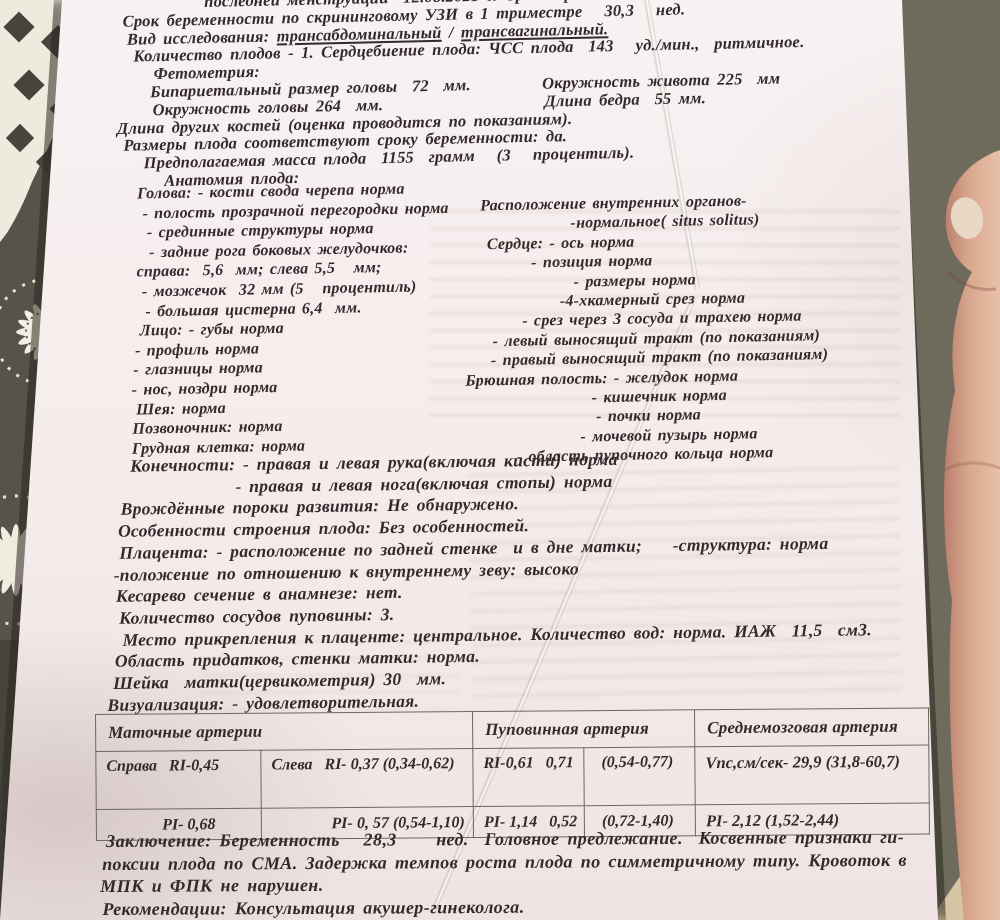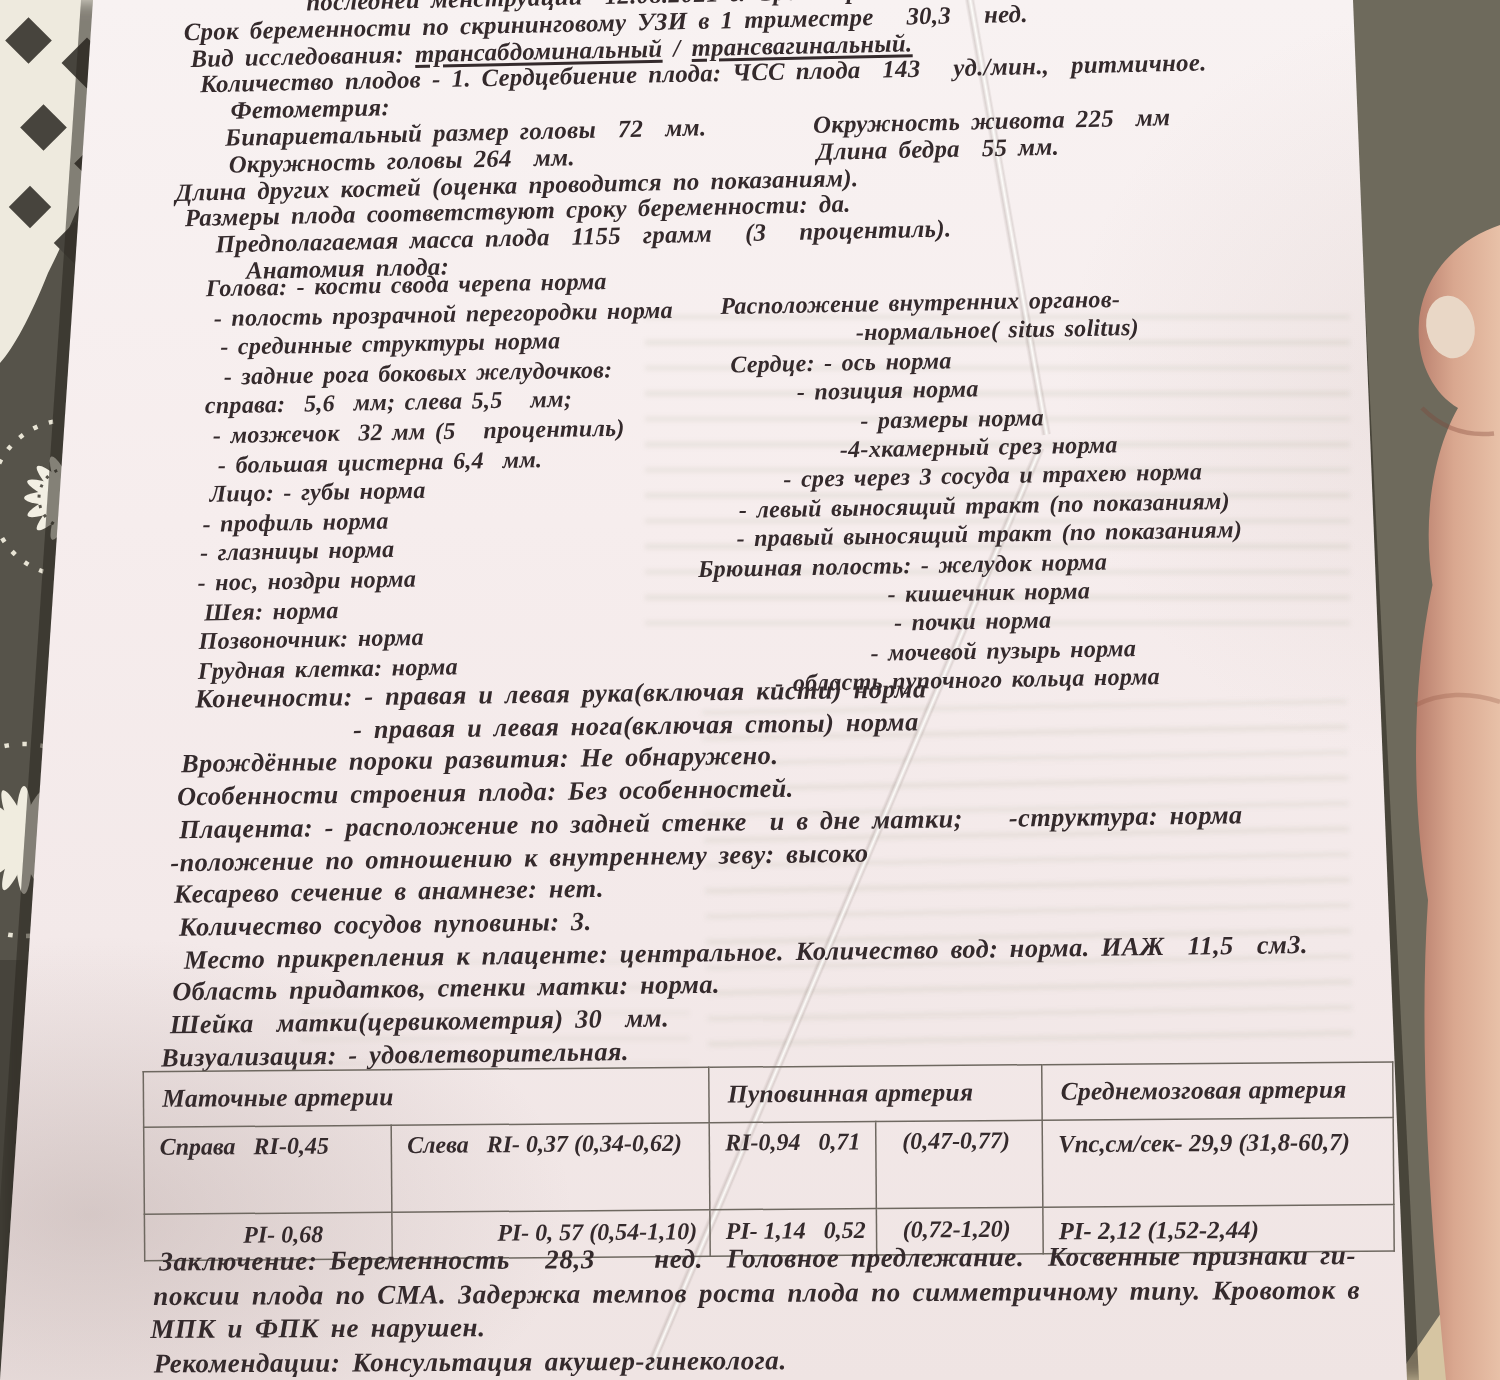--- a/index.html
+++ b/index.html
@@ -207,29 +207,29 @@
           <tr>
             <th colspan="2">Маточные артерии</th>
             <th colspan="2">Пуповинная артерия</th>
             <th colspan="1">Среднемозговая артерия</th>
           </tr>
         </thead>
       <tbody>
           <tr class="trow0">
             <td>Справа   RI-0,45</td>
             <td>Слева   RI- 0,37 (0,34-0,62)</td>
-            <td>RI-0,94   0,71</td>
-            <td>(0,47-0,77)</td>
+            <td>RI-0,61   0,71</td>
+            <td>(0,54-0,77)</td>
             <td>Vпс,см/сек- 29,9  (31,8-60,7)</td>
           </tr>
           <tr class="trow1">
             <td>PI- 0,68</td>
             <td>PI- 0, 57 (0,54-1,10)</td>
             <td>PI- 1,14   0,52</td>
-            <td>(0,72-1,20)</td>
+            <td>(0,72-1,40)</td>
             <td>PI-      2,12    (1,52-2,44)</td>
           </tr>
         </tbody>
     </table>
 
     <div id="conclusion">
         <div class="line" style="margin-left: 6px;">Заключение: Беременность   28,3     нед.  Головное предлежание.  Косвенные признаки ги-</div>
         <div class="line" style="margin-left: 2px;">поксии плода по СМА. Задержка темпов роста плода по симметричному типу. Кровоток в</div>
         <div class="line">МПК и ФПК не нарушен.</div>
         <div class="line" style="margin-left: 2px;">Рекомендации: Консультация акушер-гинеколога.</div>

